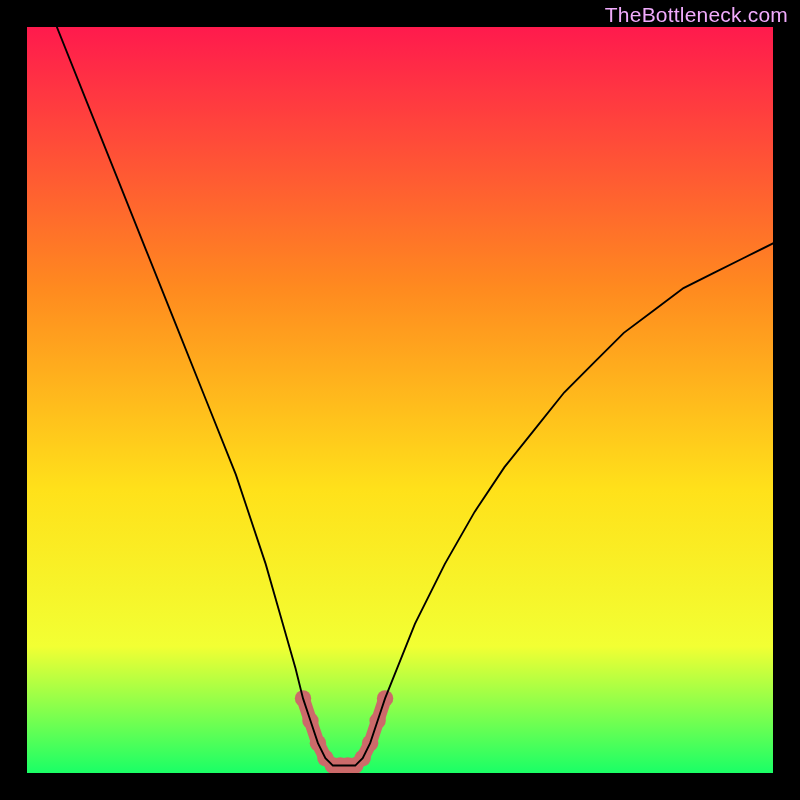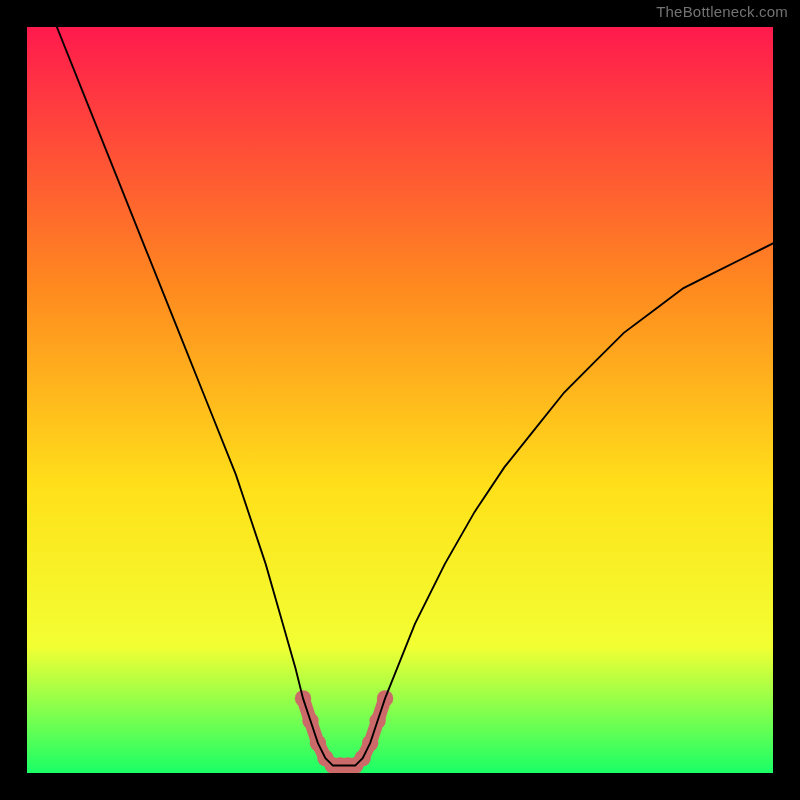--- a/index.html
+++ b/index.html
@@ -23,22 +23,22 @@
     position: absolute;
     left: 27px;
     top: 27px;
     width: 746px;
     height: 746px;
   }
   .watermark {
     position: absolute;
     top: 3px;
     right: 12px;
-    color: #737373;
-    font-size: 15px;
+    color: #f0abfc;
+    font-size: 21px;
     font-weight: 400;
     letter-spacing: 0.2px;
   }
 </style>
 </head>
 <body>
 
 <div class="frame">
 
   <div class="watermark">TheBottleneck.com</div>

